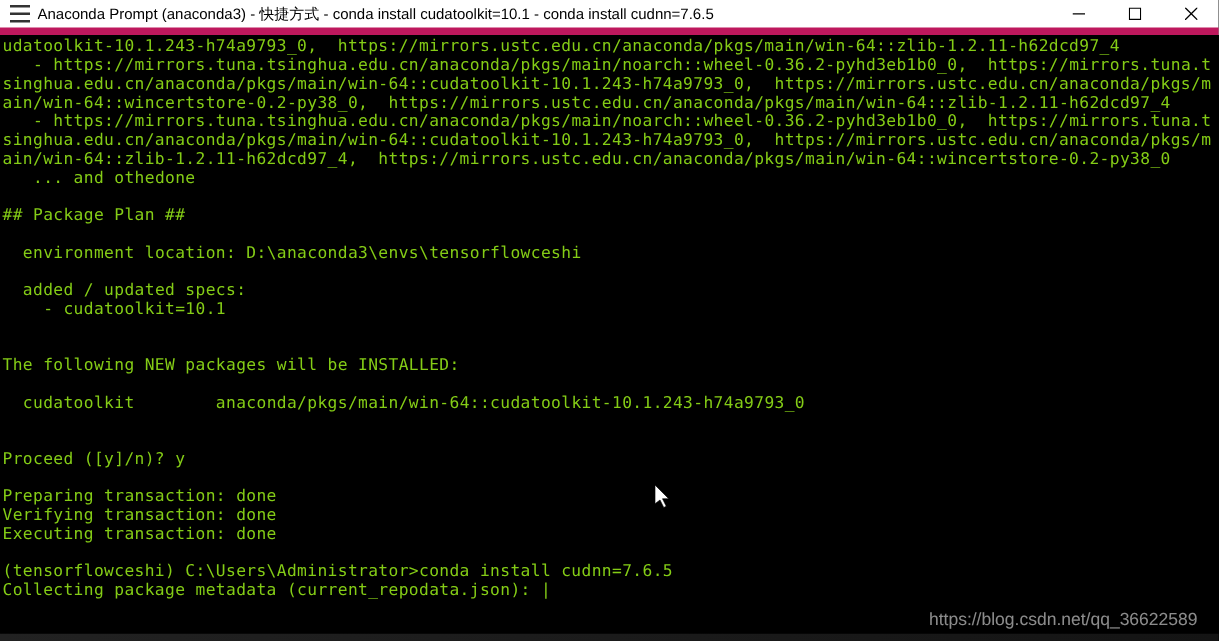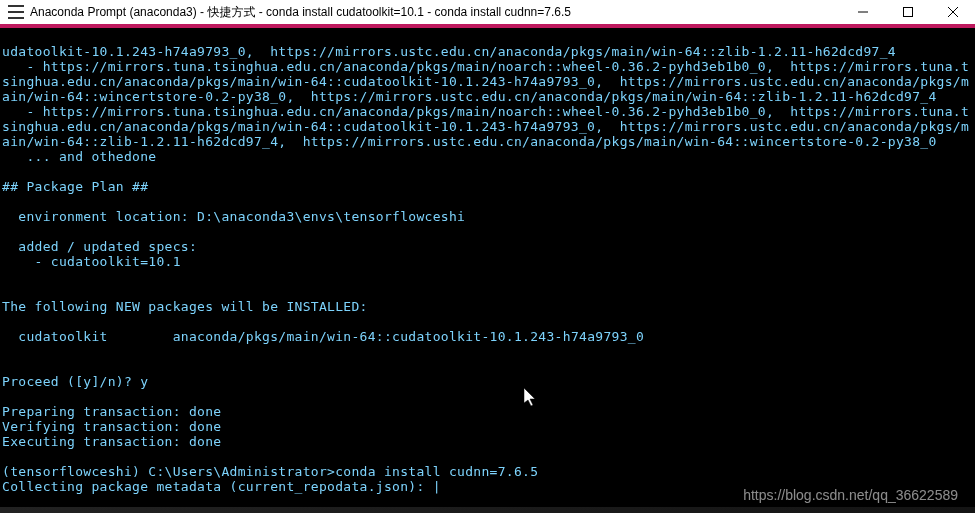--- a/index.html
+++ b/index.html
@@ -9,21 +9,21 @@
       width: 975px;
       height: 513px;
       overflow: hidden;
       position: relative;
     }
     .titlebar {
       background: #fff;
       height: 28px;
       display: flex;
       align-items: center;
-      border-bottom: 4px solid #be185d;
+      border-bottom: 6px solid #be185d;
     }
     .titlebar-icon {
       width: 16px;
       height: 14px;
       margin: 0 6px 0 8px;
       display: flex;
       flex-direction: column;
       justify-content: space-between;
     }
     .titlebar-icon .bar { height: 2px; background: #333; }
@@ -40,25 +40,25 @@
       height: 28px;
       display: flex;
       align-items: center;
       justify-content: center;
       color: #000;
       font-size: 11px;
     }
     .win-btn svg { width: 10px; height: 10px; }
     .terminal {
       background: #000;
-      color: #7dd3fc;
+      color: #84cc16;
       font-family: 'NSimSun', 'SimSun', 'Consolas', monospace;
       font-size: 13px;
       line-height: 15px;
-      padding: 16px 2px;
+      padding: 2px 2px;
       white-space: pre-wrap;
       word-break: break-all;
       height: calc(100% - 28px);
       overflow: hidden;
       letter-spacing: 0.3px;
     }
     .watermark {
       position: absolute;
       bottom: 10px;
       right: 17px;

